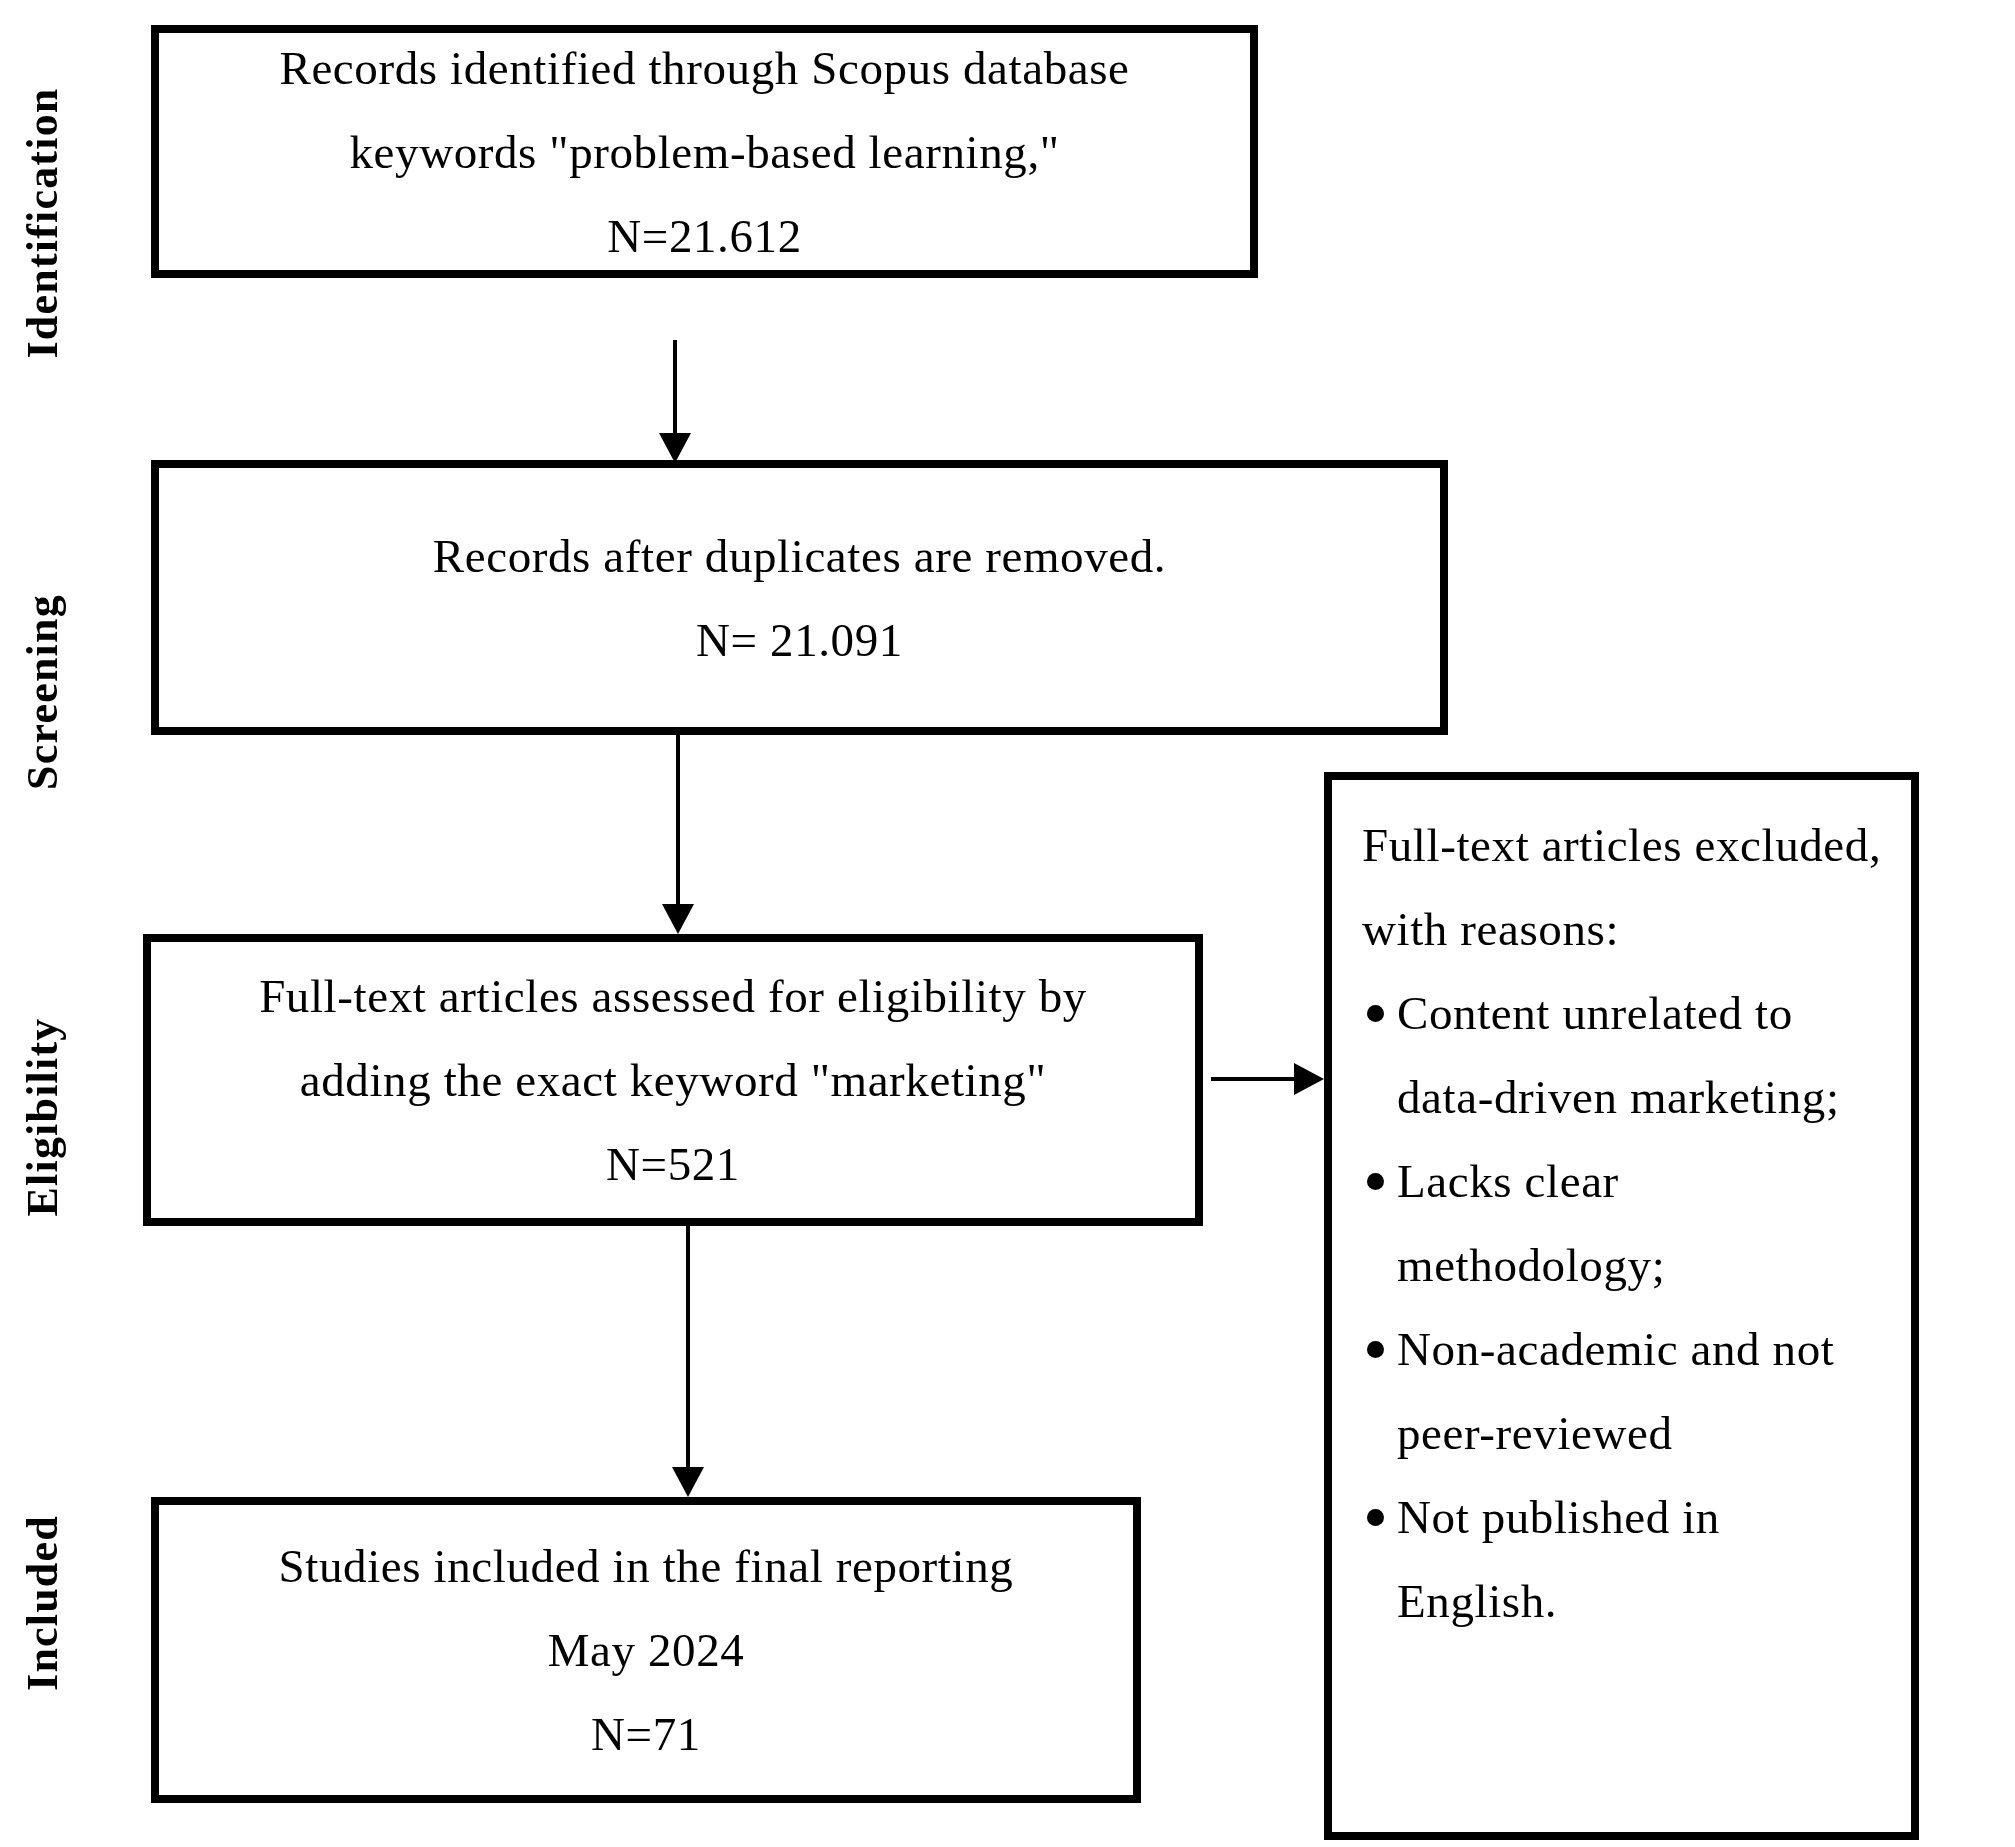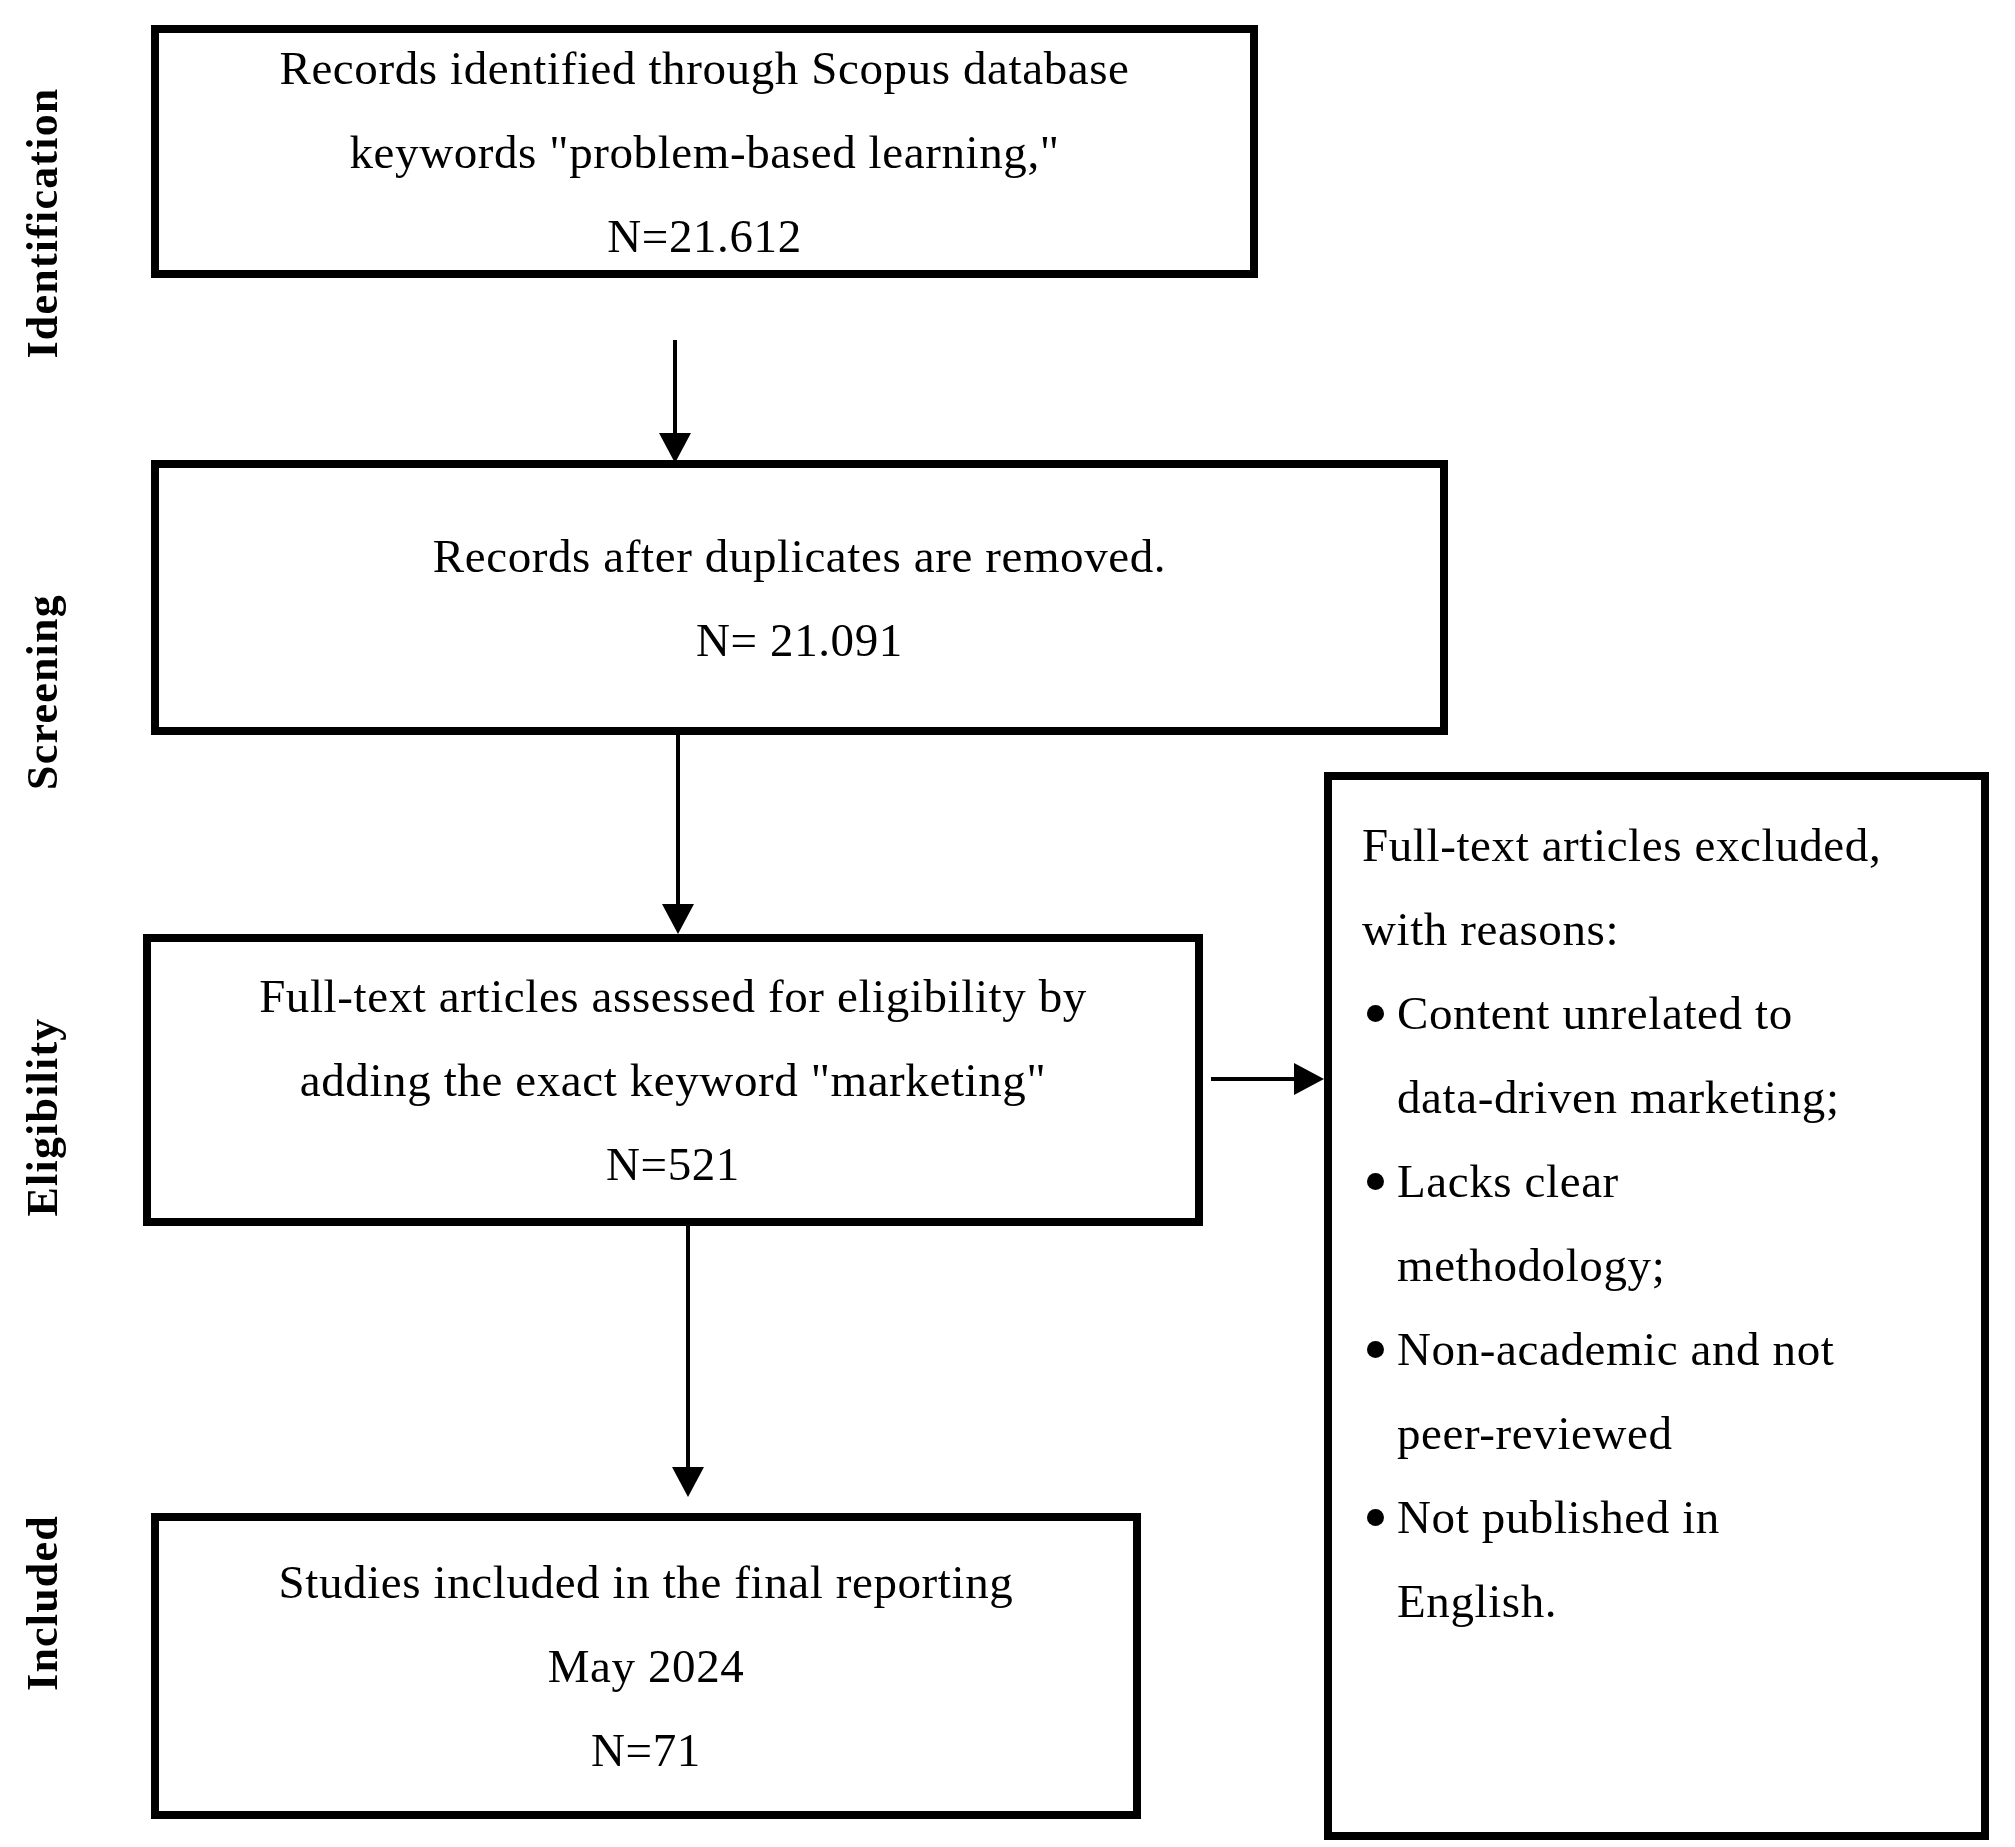--- a/index.html
+++ b/index.html
@@ -40,28 +40,28 @@
     text-align: center;
     font-size: 47px;
     line-height: 84px;
     letter-spacing: 0.6px;
   }
   .box .line { display: block; white-space: nowrap; }
 
   #box-identification { left: 151px; top: 25px;   width: 1107px; height: 253px; }
   #box-screening      { left: 151px; top: 460px;  width: 1297px; height: 275px; }
   #box-eligibility    { left: 143px; top: 934px; width: 1060px; height: 292px; }
-  #box-included       { left: 151px; top: 1497px; width: 990px; height: 306px; margin-top: 16px; }
+  #box-included       { left: 151px; top: 1497px; width: 990px; height: 306px; }
 
   
   #box-exclusion {
     position: absolute;
     box-sizing: border-box;
     left: 1324px; top: 772px;
-    width: 665px; height: 1068px;
+    width: 595px; height: 1068px;
     border: 8px solid #000000;
     background: #ffffff;
     padding: 23px 10px 0 30px;
     font-size: 47px;
     line-height: 84px;
     letter-spacing: 0.6px;
   }
   #box-exclusion .line { display: block; white-space: nowrap; }
   .reasons { margin: 0; padding: 0; list-style: none; }
   .reasons li { position: relative; padding-left: 35px; }

